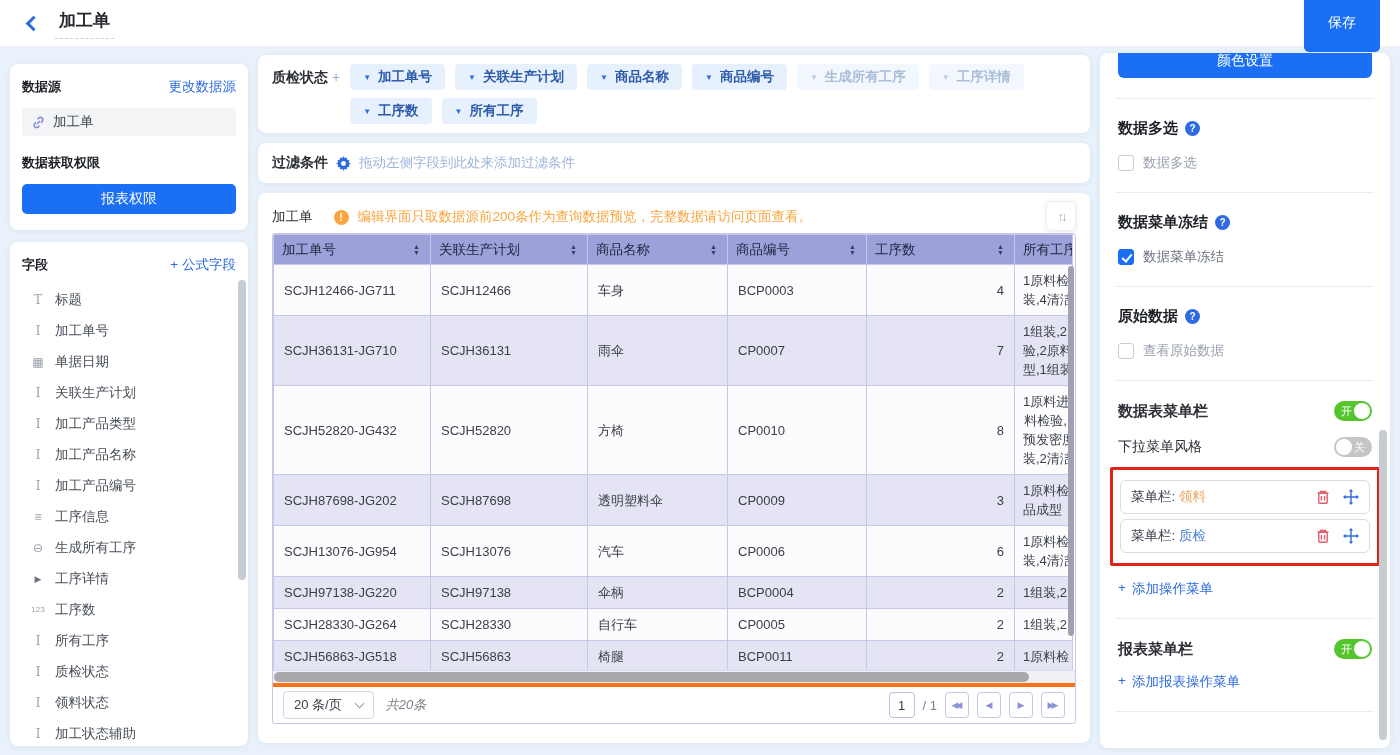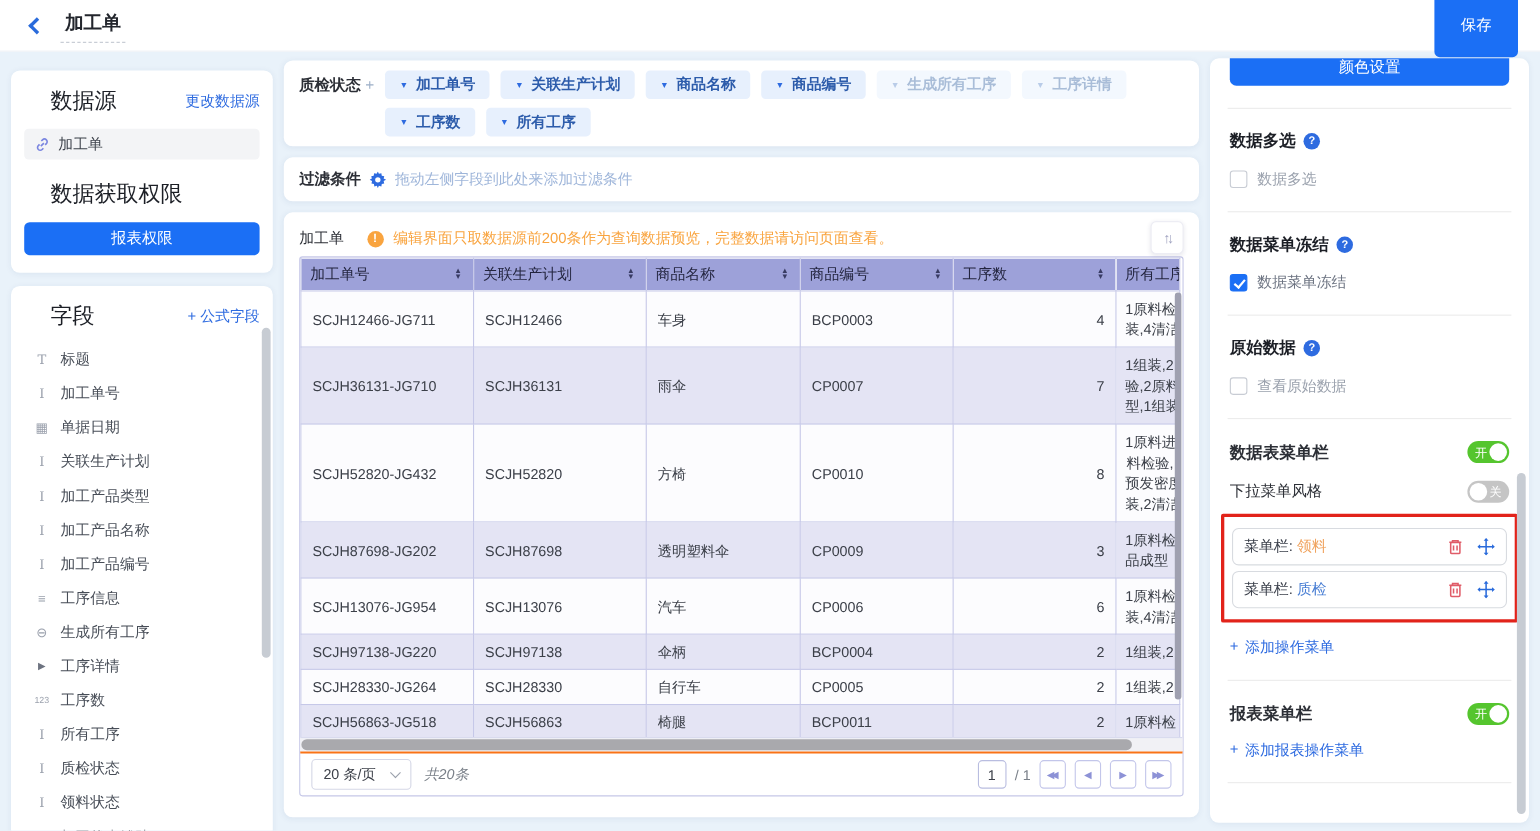--- a/index.html
+++ b/index.html
@@ -12,21 +12,21 @@
   .page-title { font-size:17px; font-weight:700; color:#23262d; border-bottom:1px dashed #c9ced6; padding:2px 4px 6px; }
   .save-btn { margin-left:auto; background:#1b6ff5; color:#fff; border:none; border-radius:5px; font-size:14px; padding:20px 24px; cursor:pointer; }
 
   .content { display:flex; padding:0 10px; gap:10px; align-items:flex-start; }
   .card { background:#fff; border-radius:8px; box-shadow:0 1px 6px rgba(31,59,117,.07); }
 
   
   .col-left { width:238px; flex:none; }
   .ds-card { margin-top:17px; padding:14px 12px 16px; }
   .row-between { display:flex; justify-content:space-between; align-items:center; }
-  .sec-h { font-size:20px; font-weight:400; color:#1c1f26;margin-left:24px; }
+  .sec-h { font-size:13px; font-weight:700; color:#1c1f26; }
   .link-blue { color:#2e6be0; font-size:13.5px; cursor:pointer; text-decoration:none; }
   .ds-item { margin-top:12px; background:#f3f4f6; border-radius:4px; height:28px; display:flex; align-items:center; gap:7px; padding:0 9px; color:#3f444d; font-size:13.5px; }
   .perm-h { margin-top:18px; }
   .perm-btn { margin-top:12px; width:100%; background:#1b6ff5; color:#fff; border:none; border-radius:5px; font-size:14px; height:30px; cursor:pointer; }
 
   .fields-card { margin-top:12px; height:504px; padding:14px 12px; position:relative; overflow:hidden; }
   .fields-list { margin-top:10px; }
   .field-item { display:flex; align-items:center; gap:9px; height:31px; padding-left:8px; color:#474d57; font-size:13.5px; cursor:grab; }
   .fi { width:16px; flex:none; text-align:center; color:#9ba1ad; font-size:12px; }
   .fi.serif { font-family:"DejaVu Serif",serif; }
@@ -66,21 +66,21 @@
   .carets { display:flex; flex-direction:column; line-height:6px; font-size:7px; color:#383b63; margin-right:2px; }
   table.grid td { background:#fcfcfe; color:#3c4049; font-size:13px; padding:6px 10px; line-height:19px; vertical-align:middle; }
   table.grid tr:nth-child(even) td { background:#e4e4f4; }
   td.num { text-align:right; padding-right:12px; }
   .proc-line { white-space:nowrap; }
   .tbl-vscroll { position:absolute; right:1px; top:32px; width:6px; height:370px; background:#9fa0b0; border-radius:3px; }
 
   .hscroll { height:13px; background:#f1f1f5; position:relative; border-top:1px solid #d9dbee; }
   .hscroll .thumb { position:absolute; left:1px; top:1px; height:10px; width:755px; background:#a9a9ad; border-radius:5px; }
 
-  .pager { border-top:2px solid #f97316; height:40px; display:flex; align-items:center; padding:0 10px; gap:12px; }
+  .pager { border-top:4px solid #f97316; height:40px; display:flex; align-items:center; padding:0 10px; gap:12px; }
   .psize { height:28px; border:1px solid #d5d7e6; border-radius:4px; display:flex; align-items:center; gap:14px; padding:0 10px; color:#3c4049; cursor:pointer; background:#fff; }
   .psize .chev { width:7px; height:7px; border-left:1.5px solid #9aa0ab; border-bottom:1.5px solid #9aa0ab; transform:rotate(-45deg); margin-top:-3px; }
   .ptotal { color:#7a8089;font-style:italic; }
   .pright { margin-left:auto; display:flex; align-items:center; gap:8px; }
   .pinput { width:26px; height:26px; border:1px solid #b9bde0; border-radius:4px; text-align:center; font-size:13px; color:#3c4049; background:#fff; }
   .pof { color:#7a8089; }
   .pbtn { width:24px; height:26px; background:#fff; border:1px solid #c3c6ea; border-radius:4px; color:#8d92d6; font-size:9px; display:flex; align-items:center; justify-content:center; cursor:pointer; }
   .pbtn.dbl { letter-spacing:-3px; padding-right:3px; }
 
   

